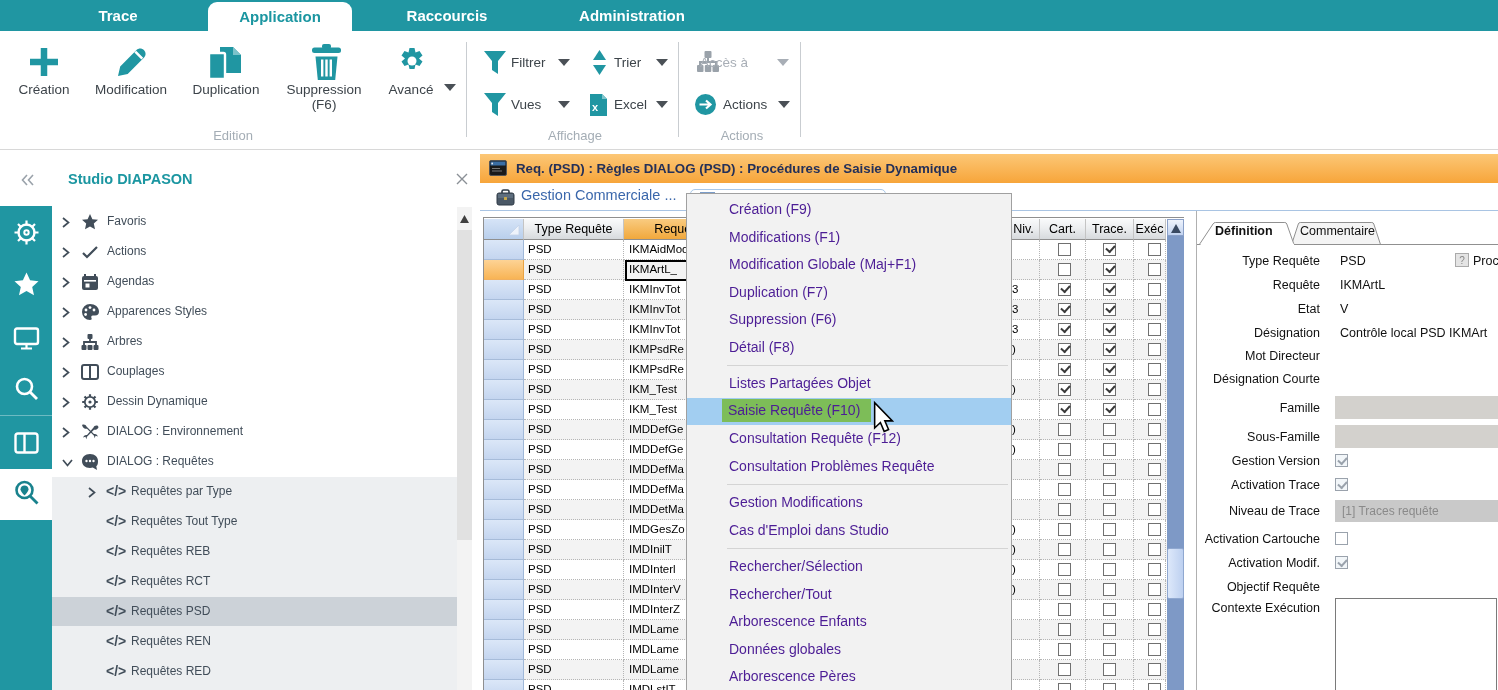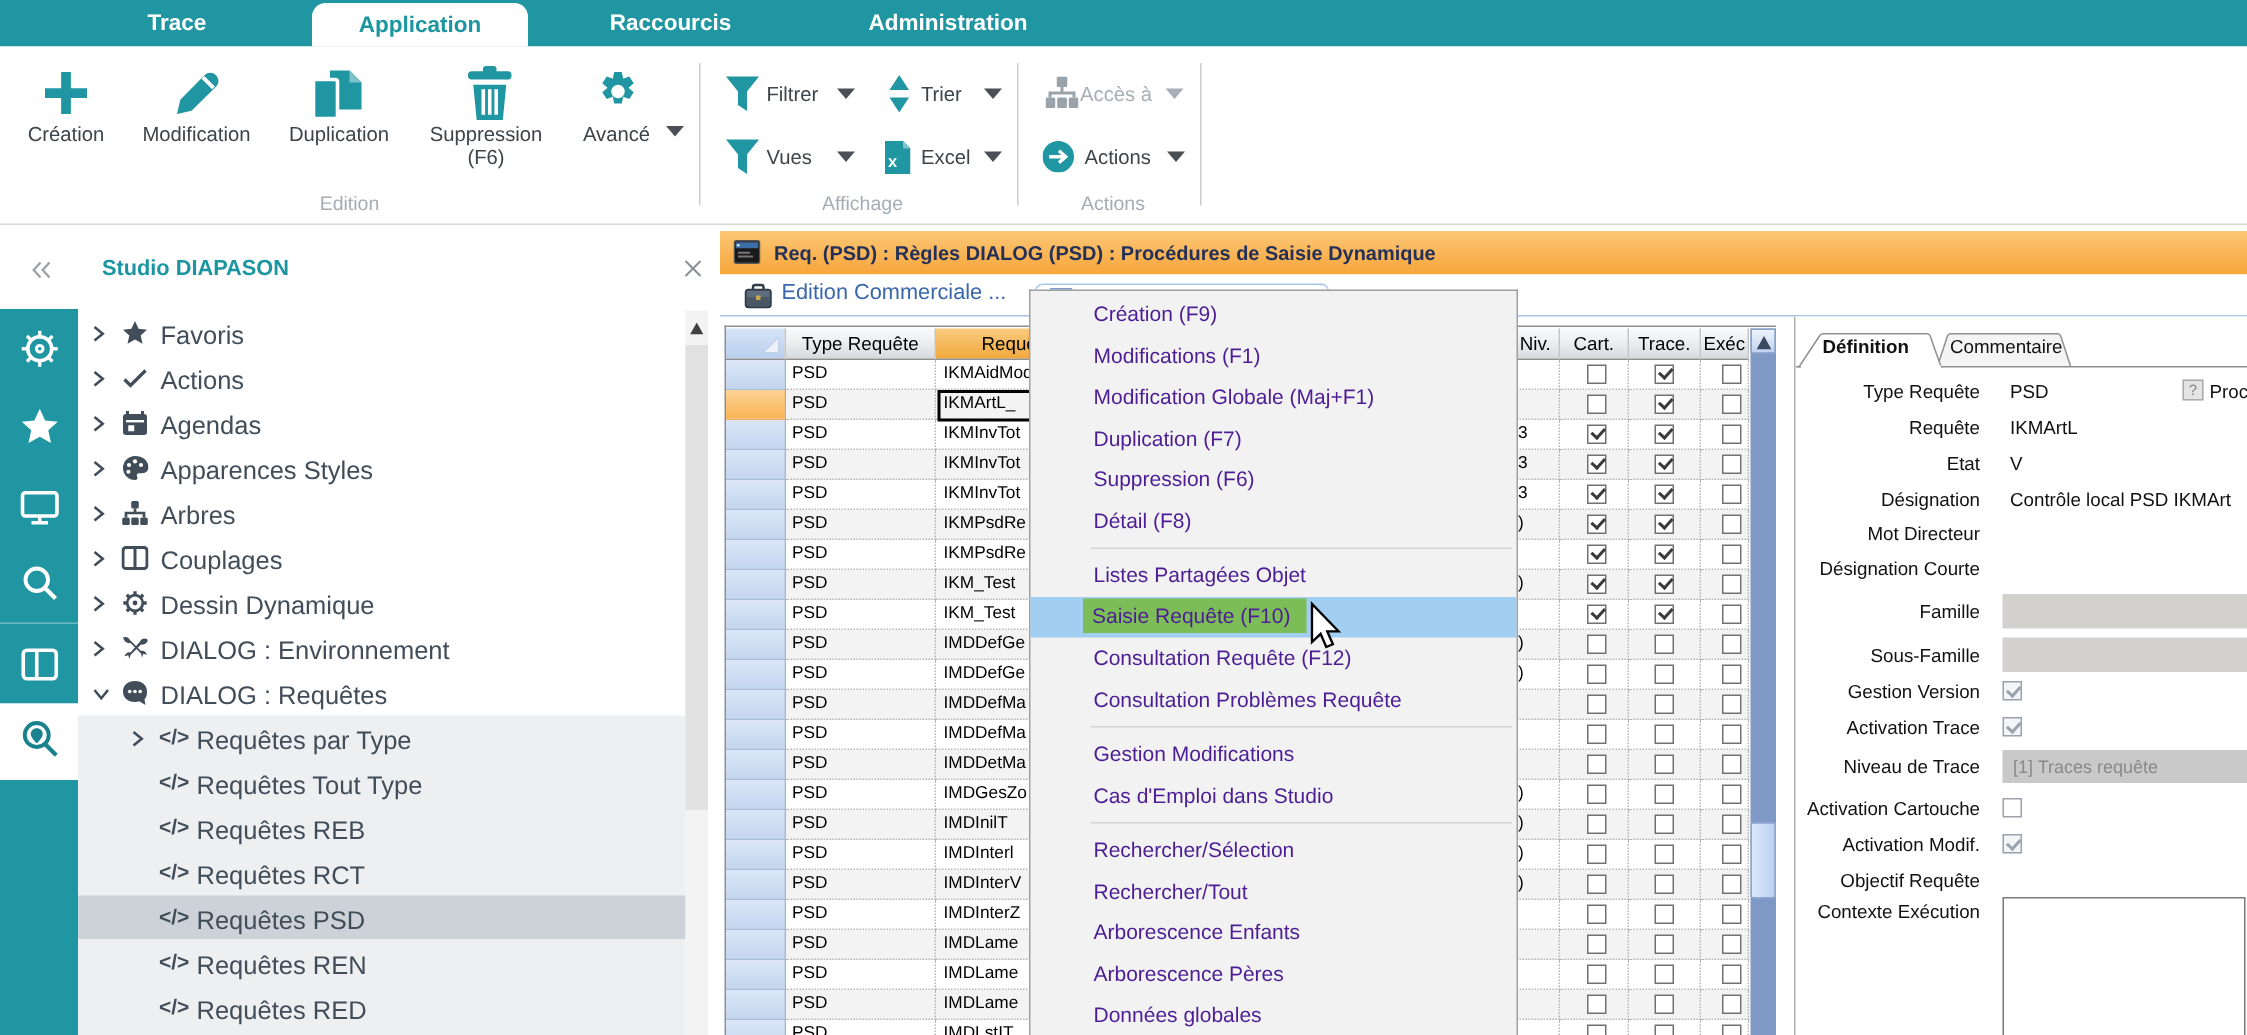--- a/index.html
+++ b/index.html
@@ -19,21 +19,21 @@
 .slab.gy{color:#a8aeb6}
 
 #strip1{position:absolute;left:0;top:206px;width:52px;height:263px;background:#2096a2}
 #strip2{position:absolute;left:0;top:520px;width:52px;height:170px;background:#2096a2}
 #stripw{position:absolute;left:0;top:469px;width:52px;height:51px;background:#fff}
 .sic{position:absolute;left:13px}
 
 #tree{position:absolute;left:55px;top:150px;width:425px;height:540px;background:#fff}
 .trow{position:absolute;left:0;width:402px;height:30px}
 .trow .chev{position:absolute;left:7px;top:10px}
-.trow .lbl{position:absolute;left:52px;top:7px;font-size:17px;color:#414d59;white-space:nowrap}
+.trow .lbl{position:absolute;left:52px;top:7px;font-size:12px;color:#414d59;white-space:nowrap}
 .trow .ic{position:absolute;left:26px;top:6px}
 .crow .lbl{left:76px}
 .crow .ic2{position:absolute;left:51px;top:6px;font-size:14px;font-weight:bold;color:#414d59}
 #kidzone{position:absolute;left:-3px;top:327px;width:405px;height:213px;background:#edeff1}
 #selrow{position:absolute;left:-3px;top:447px;width:405px;height:29px;background:#ccd2d8}
 #tsb{position:absolute;left:402px;top:57px;width:15px;height:483px;background:#f3f3f3}
 #tsbthumb{position:absolute;left:402px;top:80px;width:15px;height:310px;background:#e1e1e1}
 
 #orange{position:absolute;left:480px;top:154px;width:1018px;height:29px;background:linear-gradient(#fcc776,#f7a53a)}
 #orange .t{position:absolute;left:36px;top:7px;font-size:13.3px;font-weight:bold;color:#243058}
@@ -129,21 +129,21 @@
   <div class="slab" style="left:614px;top:24px">Trier</div>
   <div class="car" style="left:656px;top:28px"></div>
   <div class="vsep" style="left:678px"></div>
   <svg class="abs" style="left:697px;top:20px" width="22" height="22" viewBox="0 0 22 22">
       <rect x="7.5" y="0" width="7" height="7" rx="1" fill="#9aa2aa"></rect>
       <path d="M11 7v4M3 14v-3h16v3" stroke="#9aa2aa" stroke-width="2" fill="none"></path>
       <rect x="0" y="14" width="6.5" height="7" rx="1" fill="#9aa2aa"></rect>
       <rect x="7.8" y="14" width="6.5" height="7" rx="1" fill="#9aa2aa"></rect>
       <rect x="15.5" y="14" width="6.5" height="7" rx="1" fill="#9aa2aa"></rect>
     </svg>
-  <div class="slab gy" style="left:720px;top:24px">Accès à</div>
+  <div class="slab gy" style="left:700px;top:24px">Accès à</div>
   <div class="car gy" style="left:777px;top:28px"></div>
 
   <svg class="abs" style="left:483px;top:61px" width="24" height="25" viewBox="0 0 24 25">
       <path d="M1 1h22l-8 10v13l-6-4V11z" fill="#2096a2"></path>
     </svg>
   <div class="slab" style="left:511px;top:66px">Vues</div>
   <div class="car" style="left:558px;top:70px"></div>
   <svg class="abs" style="left:590px;top:63px" width="17" height="22" viewBox="0 0 17 22">
       <path d="M0 0h12l5 5v17H0z" fill="#2096a2"></path>
       <path d="M12 0v5h5" fill="#7fc4cb"></path>
@@ -349,21 +349,21 @@
 <div id="orange">
     <div class="t">Req. (PSD) : Règles DIALOG (PSD) : Procédures de Saisie Dynamique</div>
   </div>
 <div id="tabrow">
   <svg class="abs" style="left:16px;top:5px" width="19" height="19" viewBox="0 0 19 19">
       <rect x="1" y="5" width="17" height="12" rx="2" fill="#4a5866" stroke="#2e3a46"></rect>
       <path d="M6 5V3.5A1.5 1.5 0 017.5 2h4A1.5 1.5 0 0113 3.5V5" fill="none" stroke="#2e3a46" stroke-width="1.6"></path>
       <rect x="2" y="6" width="15" height="4" fill="#5e6e7e"></rect>
       <rect x="8" y="9" width="3" height="3" rx="0.5" fill="#c8a84a"></rect>
     </svg>
-  <div class="abs" style="left:41px;top:4px;font-size:14.5px;color:#3a67ab">Edition Commerciale ...</div>
+  <div class="abs" style="left:41px;top:4px;font-size:14.5px;color:#3a67ab">Gestion Commerciale ...</div>
 </div>
 <div id="tab2">
     <svg class="abs" style="left:9px;top:2px" width="15" height="15" viewBox="0 0 15 15">
       <rect x="0.5" y="0.5" width="14" height="14" fill="#fff" stroke="#7a9cc8"></rect>
       <rect x="1" y="1" width="13" height="3.5" fill="#4472c4"></rect>
       <path d="M1 8h13M1 11.5h13M5.5 4.5v10M10 4.5v10" stroke="#9ab4d8"></path>
     </svg>
   </div>
 <div id="orangeicon">
     <svg class="abs" style="left:489px;top:160px" width="18" height="16" viewBox="0 0 18 16">
@@ -780,22 +780,22 @@
  <div class="mi" id="mhl"><span>Saisie Requête (F10)</span></div>
  <div class="mi">Consultation Requête (F12)</div>
  <div class="mi">Consultation Problèmes Requête</div>
  <div class="msep"></div>
  <div class="mi">Gestion Modifications</div>
  <div class="mi">Cas d'Emploi dans Studio</div>
  <div class="msep"></div>
  <div class="mi">Rechercher/Sélection</div>
  <div class="mi">Rechercher/Tout</div>
  <div class="mi">Arborescence Enfants</div>
+ <div class="mi">Données globales</div>
  <div class="mi">Arborescence Pères</div>
- <div class="mi">Données globales</div>
 </div>
 <svg class="abs" style="left:873px;top:400px" width="21" height="34" viewBox="0 0 19 29">
     <path d="M1.5 1.5v23l5.2-5 3.4 8 4-1.7-3.4-7.8h6.8z" fill="#fff" stroke="#000" stroke-width="1.4"></path>
   </svg>
 
 <div id="panel">
   <svg class="abs" style="left:0;top:8px" width="302" height="27" viewBox="0 0 302 27">
       <path d="M94.6 25.5L101.3 5q.5-1.5 2-1.5h71.5q1.5 0 2 1.5l6.7 20.5" fill="#f4f4f4" stroke="#909090"></path>
       <path d="M0 25.5h302" stroke="#909090"></path>
       <path d="M2.4 25.5L16 5q.8-1.5 2.4-1.5h69.4q1.5 0 2 1.5l7.2 20.5z" fill="#fff" stroke="#909090"></path>

